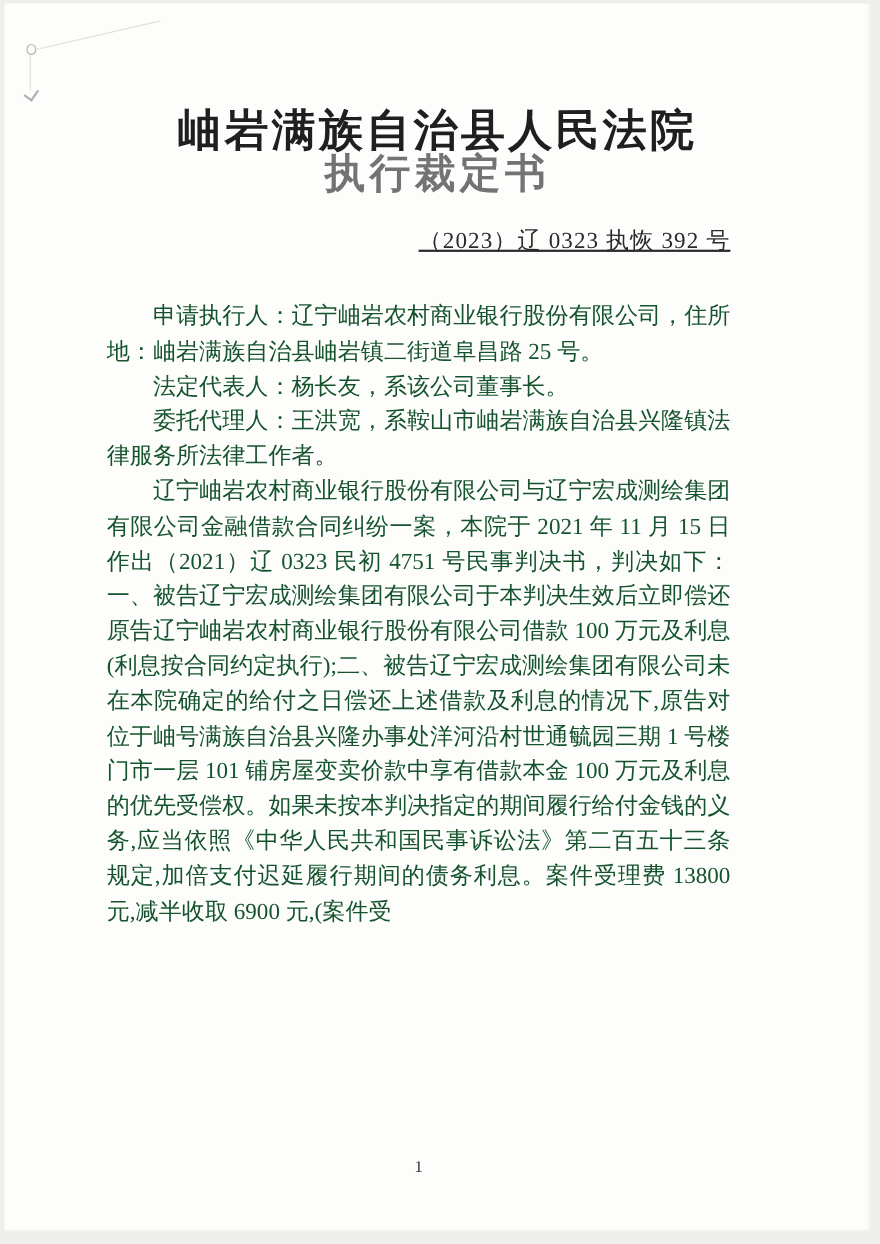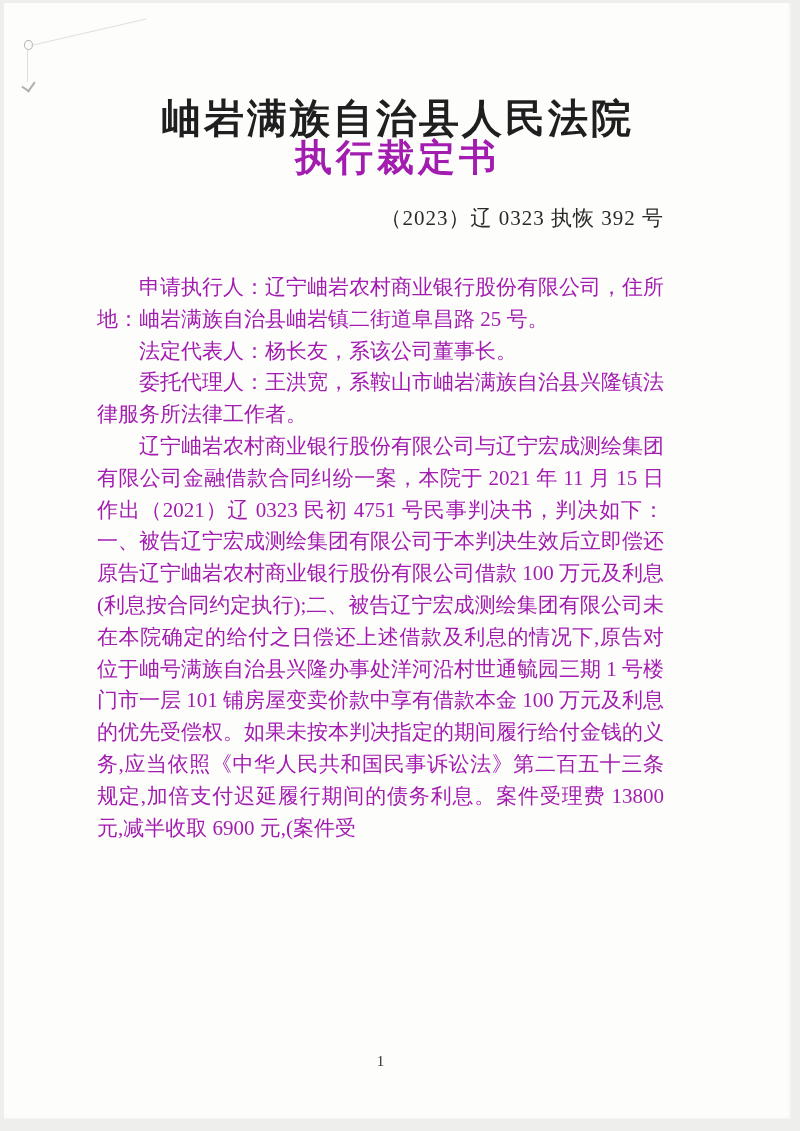--- a/index.html
+++ b/index.html
@@ -29,40 +29,41 @@
     margin: 0;
   }
   .doc-title {
     position: absolute;
     top: 130px; left: 0; width: 100%;
     text-align: center;
     font-family: "Liberation Sans", sans-serif;
     font-weight: bold;
     font-size: 37px;
     letter-spacing: 4px;
-    color: #a21caf;
+    color: #737373;
     margin: 0;
   }
   .case-number {
     position: absolute;
     top: 201px;
     left: 93px; width: 567px;
     text-align: right;
     font-size: 21px;
     color: #2a2a2a;
     letter-spacing: 1px;
+    text-decoration: underline;
   }
   .body-text {
     position: absolute;
     left: 93px; top: 269px;
     width: 567px;
     font-size: 21px;
     line-height: 31.8px;
     text-align: justify;
-    color: #a21caf;
+    color: #14532d;
   }
   .body-text p {
     margin: 0;
     text-indent: 2em;
   }
   .page-number {
     position: absolute;
     left: 93px; top: 1050px;
     width: 567px;
     text-align: center;

